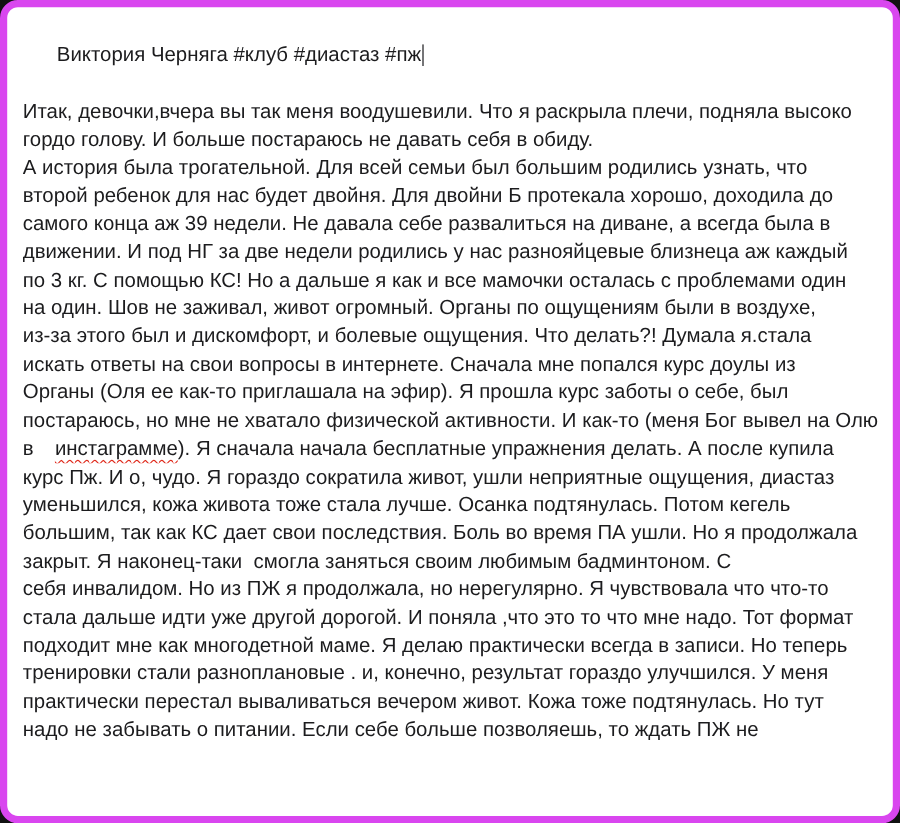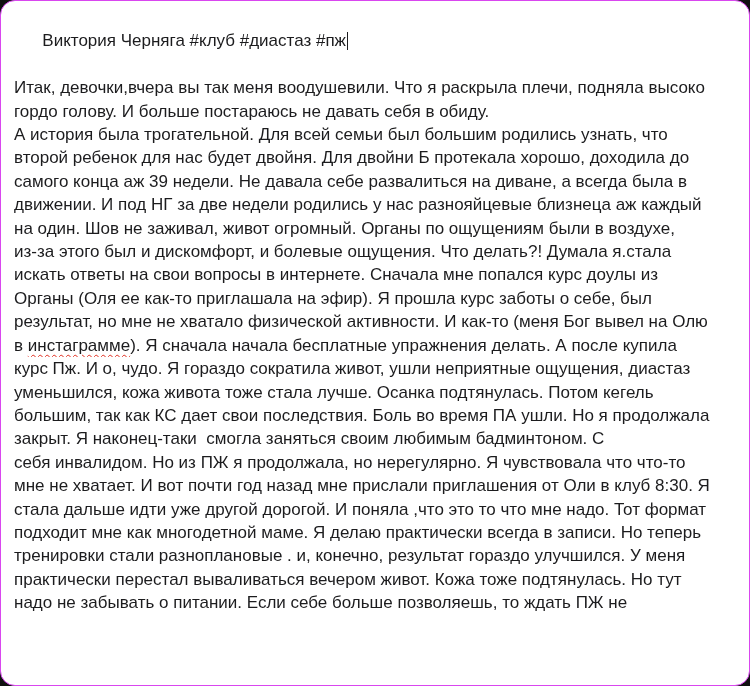--- a/index.html
+++ b/index.html
@@ -8,21 +8,21 @@
     background: #111111;
     width: 750px;
     height: 686px;
     overflow: hidden;
   }
   .card {
     box-sizing: border-box;
     width: 750px;
     height: 686px;
     background: #ffffff;
-    border: 1px solid #d946ef;
+    border: 6px solid #d946ef;
     border-radius: 15px;
     overflow: hidden;
     padding: 5px 12px 0 13px;
   }
   .text-area {
     font-family: "Liberation Sans", "DejaVu Sans", sans-serif;
     font-size: 17px;
     line-height: 23.4px;
     color: #1c1c1e;
     cursor: text;
@@ -30,20 +30,21 @@
   .line {
     white-space: pre; 
     overflow: hidden;
   }
   .misspelled {
     text-decoration: underline;
     text-decoration-style: wavy;
     text-decoration-color: #e02b1d;
     text-decoration-thickness: 1px;
     text-underline-offset: 3px;
+    margin-left: 13px;
   }
   .caret {
     display: inline-block;
     width: 1px;
     height: 18px;
     background: #1c1c1e;
     vertical-align: text-bottom;
     margin-left: 1px;
   }
 </style>
@@ -55,32 +56,32 @@
     <div class="line">
       <span>Виктория Черняга #клуб #диастаз #пж</span><span class="caret"></span>
     </div>
     <div>
         <div class="line"><span>Итак, девочки,вчера вы так меня воодушевили. Что я раскрыла плечи, подняла высоко</span></div>
         <div class="line"><span>гордо голову. И больше постараюсь не давать себя в обиду.</span></div>
         <div class="line"><span>А история была трогательной. Для всей семьи был большим родились узнать, что</span></div>
         <div class="line"><span>второй ребенок для нас будет двойня. Для двойни Б протекала хорошо, доходила до</span></div>
         <div class="line"><span>самого конца аж 39 недели. Не давала себе развалиться на диване, а всегда была в</span></div>
         <div class="line"><span>движении. И под НГ за две недели родились у нас разнояйцевые близнеца аж каждый</span></div>
+        <div class="line"><span>по 3 кг. С помощью КС! Но а дальше я как и все мамочки осталась с проблемами один</span></div>
         <div class="line"><span>на один. Шов не заживал, живот огромный. Органы по ощущениям были в воздухе,</span></div>
         <div class="line"><span>из-за этого был и дискомфорт, и болевые ощущения. Что делать?! Думала я.стала</span></div>
         <div class="line"><span>искать ответы на свои вопросы в интернете. Сначала мне попался курс доулы из</span></div>
         <div class="line"><span>Органы (Оля ее как-то приглашала на эфир). Я прошла курс заботы о себе, был</span></div>
-        <div class="line"><span>результат, но мне не хватало физической активности. И как-то (меня Бог вывел на Олю</span></div>
+        <div class="line"><span>постараюсь, но мне не хватало физической активности. И как-то (меня Бог вывел на Олю</span></div>
         <div class="line"><span>в </span><span class="misspelled">инстаграмме</span><span>). Я сначала начала бесплатные упражнения делать. А после купила</span></div>
         <div class="line"><span>курс Пж. И о, чудо. Я гораздо сократила живот, ушли неприятные ощущения, диастаз</span></div>
         <div class="line"><span>уменьшился, кожа живота тоже стала лучше. Осанка подтянулась. Потом кегель</span></div>
         <div class="line"><span>большим, так как КС дает свои последствия. Боль во время ПА ушли. Но я продолжала</span></div>
         <div class="line"><span>закрыт. Я наконец-таки  смогла заняться своим любимым бадминтоном. С</span></div>
         <div class="line"><span>себя инвалидом. Но из ПЖ я продолжала, но нерегулярно. Я чувствовала что что-то</span></div>
-        <div class="line"><span>мне не хватает. И вот почти год назад мне прислали приглашения от Оли в клуб 8:30. Я</span></div>
         <div class="line"><span>стала дальше идти уже другой дорогой. И поняла ,что это то что мне надо. Тот формат</span></div>
         <div class="line"><span>подходит мне как многодетной маме. Я делаю практически всегда в записи. Но теперь</span></div>
         <div class="line"><span>тренировки стали разноплановые . и, конечно, результат гораздо улучшился. У меня</span></div>
         <div class="line"><span>практически перестал вываливаться вечером живот. Кожа тоже подтянулась. Но тут</span></div>
         <div class="line"><span>надо не забывать о питании. Если себе больше позволяешь, то ждать ПЖ не</span></div>
         <div class="line"></div>
       </div>
   </div>
 </div>
 

